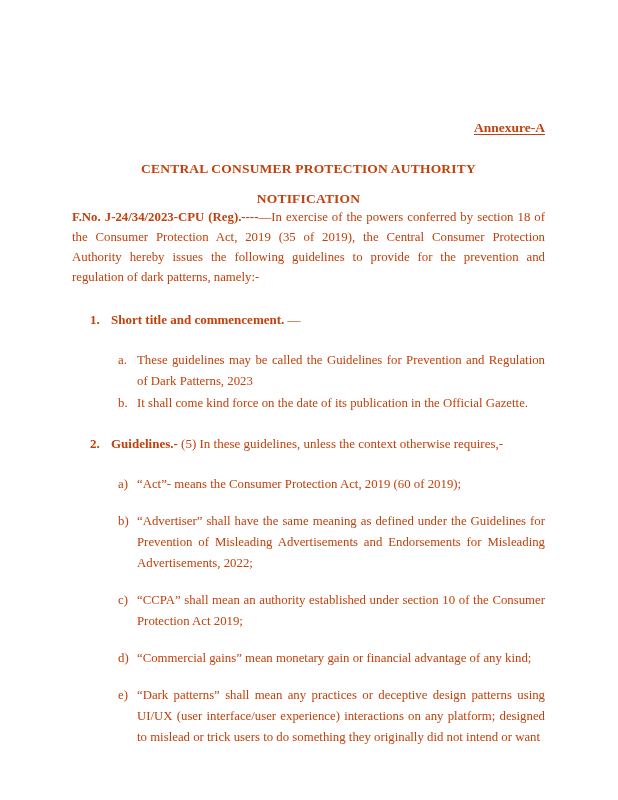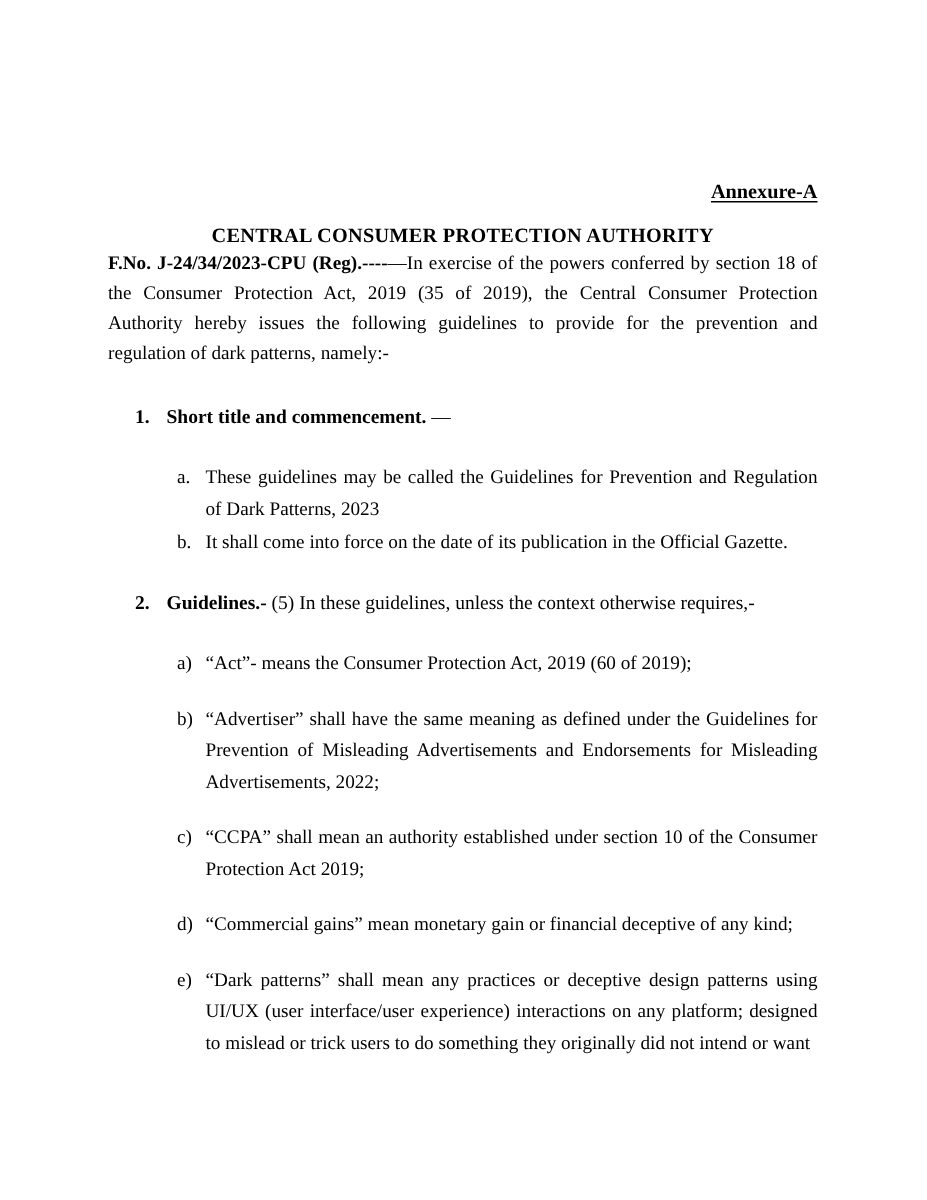--- a/index.html
+++ b/index.html
@@ -6,34 +6,34 @@
   html, body { background: #ffffff; }
   body {
     width: 618px;
     font-family: "Liberation Serif", "DejaVu Serif", serif;
   }
   .page {
     position: relative;
     width: 618px;
     height: 800px;
     background: #ffffff;
-    color: #000000;
+    color: #c2410c;
     padding: 0 73px 0 72px;
     overflow: hidden;
   }
   .annexure {
     margin-top: 120px;
     text-align: right;
     font-weight: 700;
     font-size: 13.5px;
     text-decoration: underline;
     text-underline-offset: 2px;
   }
   .doc-title {
-    margin-top: 13px;
+    margin-top: 25px;
     text-align: center;
     font-weight: 700;
     font-size: 13.5px;
     letter-spacing: 0.2px;
   }
   .doc-subtitle {
     margin-top: 14px;
     text-align: center;
     font-weight: 700;
     font-size: 13.5px;
@@ -76,36 +76,37 @@
 </style>
 </head>
 <body>
 
 <div class="page">
 
   <div class="annexure">Annexure-A</div>
 
   <div class="doc-title">CENTRAL CONSUMER PROTECTION AUTHORITY</div>
 
+  <div class="doc-subtitle">NOTIFICATION</div>
 
   <p class="opening"><span class="bold">F.No. J-24/34/2023-CPU (Reg).----</span><span>—In exercise of the powers conferred by section 18 of the Consumer Protection Act, 2019 (35 of 2019), the Central Consumer Protection Authority hereby issues the following guidelines to provide for the prevention and regulation of dark patterns, namely:-</span></p>
 
   <div class="section s1">
     <div class="sec-head">
       <span class="sec-num">1.</span>
       <span class="sec-title"><span class="bold">Short title and commencement.</span><span> —</span></span>
     </div>
     <div class="items">
       <div class="item">
         <span class="marker">a.</span>
         <span class="itext">These guidelines may be called the Guidelines for Prevention and Regulation of Dark Patterns, 2023</span>
       </div>
       <div class="item">
         <span class="marker">b.</span>
-        <span class="itext">It shall come into force on the date of its publication in the Official Gazette.</span>
+        <span class="itext">It shall come kind force on the date of its publication in the Official Gazette.</span>
       </div>
     </div>
   </div>
 
   <div class="section s2">
     <div class="sec-head">
       <span class="sec-num">2.</span>
       <span class="sec-title"><span class="bold">Guidelines.-</span><span> (5) In these guidelines, unless the context otherwise requires,-</span></span>
     </div>
     <div class="items">
@@ -116,21 +117,21 @@
       <div class="item">
         <span class="marker">b)</span>
         <span class="itext">“Advertiser” shall have the same meaning as defined under the Guidelines for Prevention of Misleading Advertisements and Endorsements for Misleading Advertisements, 2022;</span>
       </div>
       <div class="item">
         <span class="marker">c)</span>
         <span class="itext">“CCPA” shall mean an authority established under section 10 of the Consumer Protection Act 2019;</span>
       </div>
       <div class="item">
         <span class="marker">d)</span>
-        <span class="itext">“Commercial gains” mean monetary gain or financial deceptive of any kind;</span>
+        <span class="itext">“Commercial gains” mean monetary gain or financial advantage of any kind;</span>
       </div>
       <div class="item">
         <span class="marker">e)</span>
         <span class="itext">“Dark patterns” shall mean any practices or deceptive design patterns using UI/UX (user interface/user experience) interactions on any platform; designed to mislead or trick users to do something they originally did not intend or want</span>
       </div>
     </div>
   </div>
 
 </div>
 

